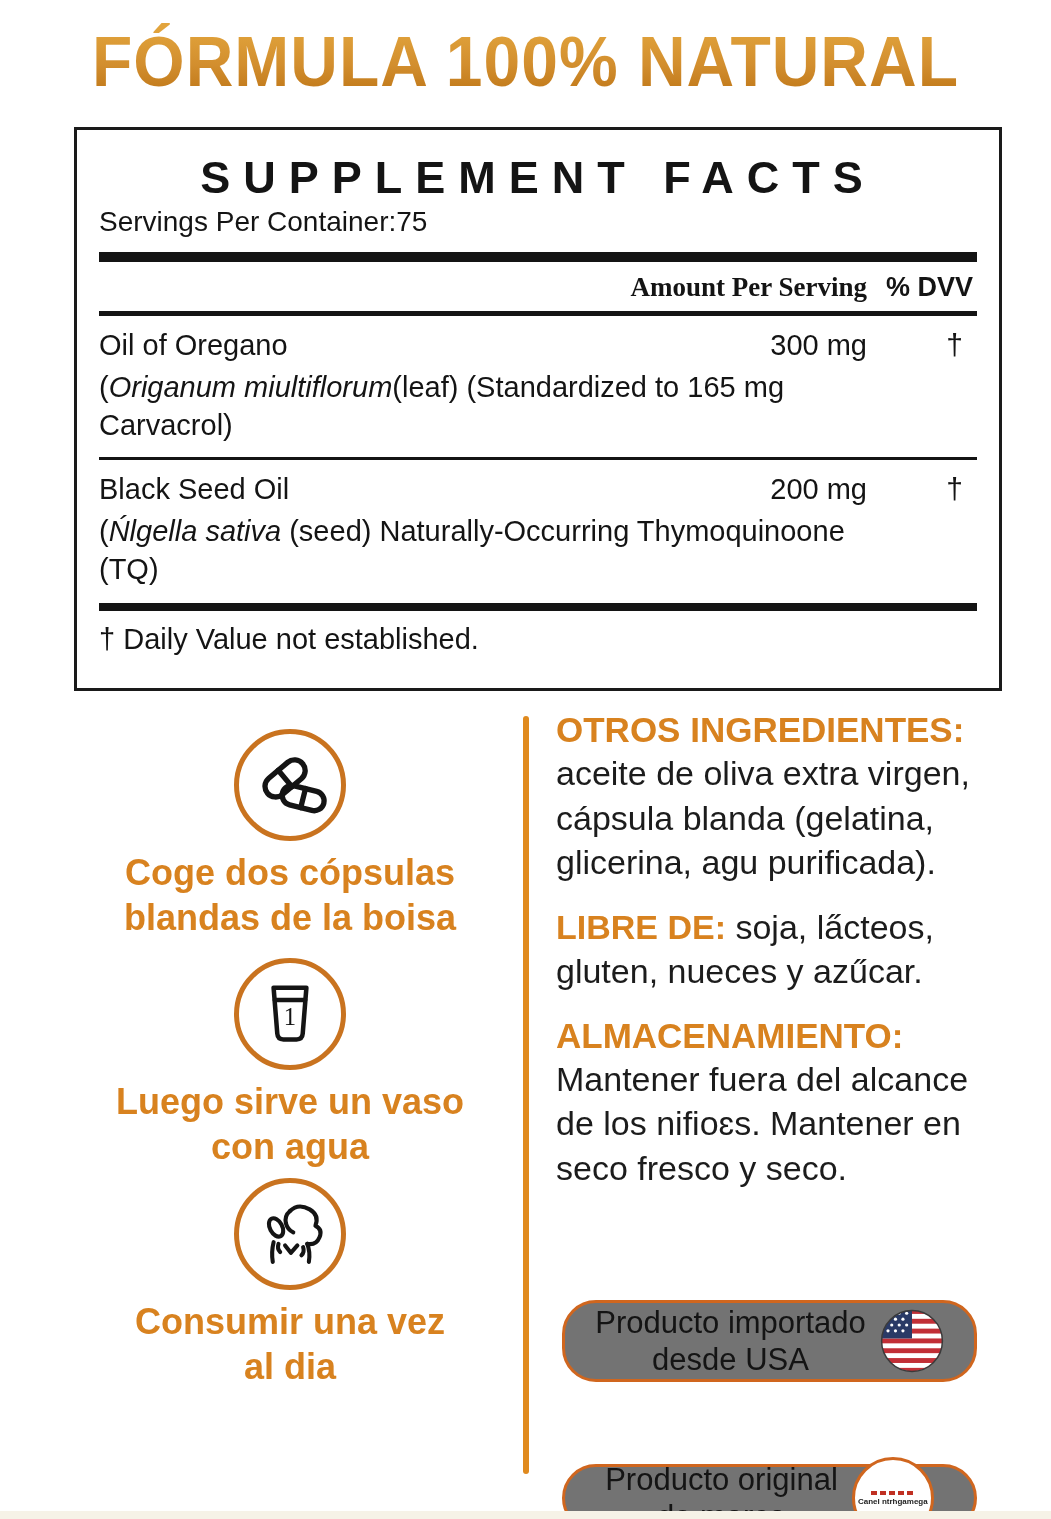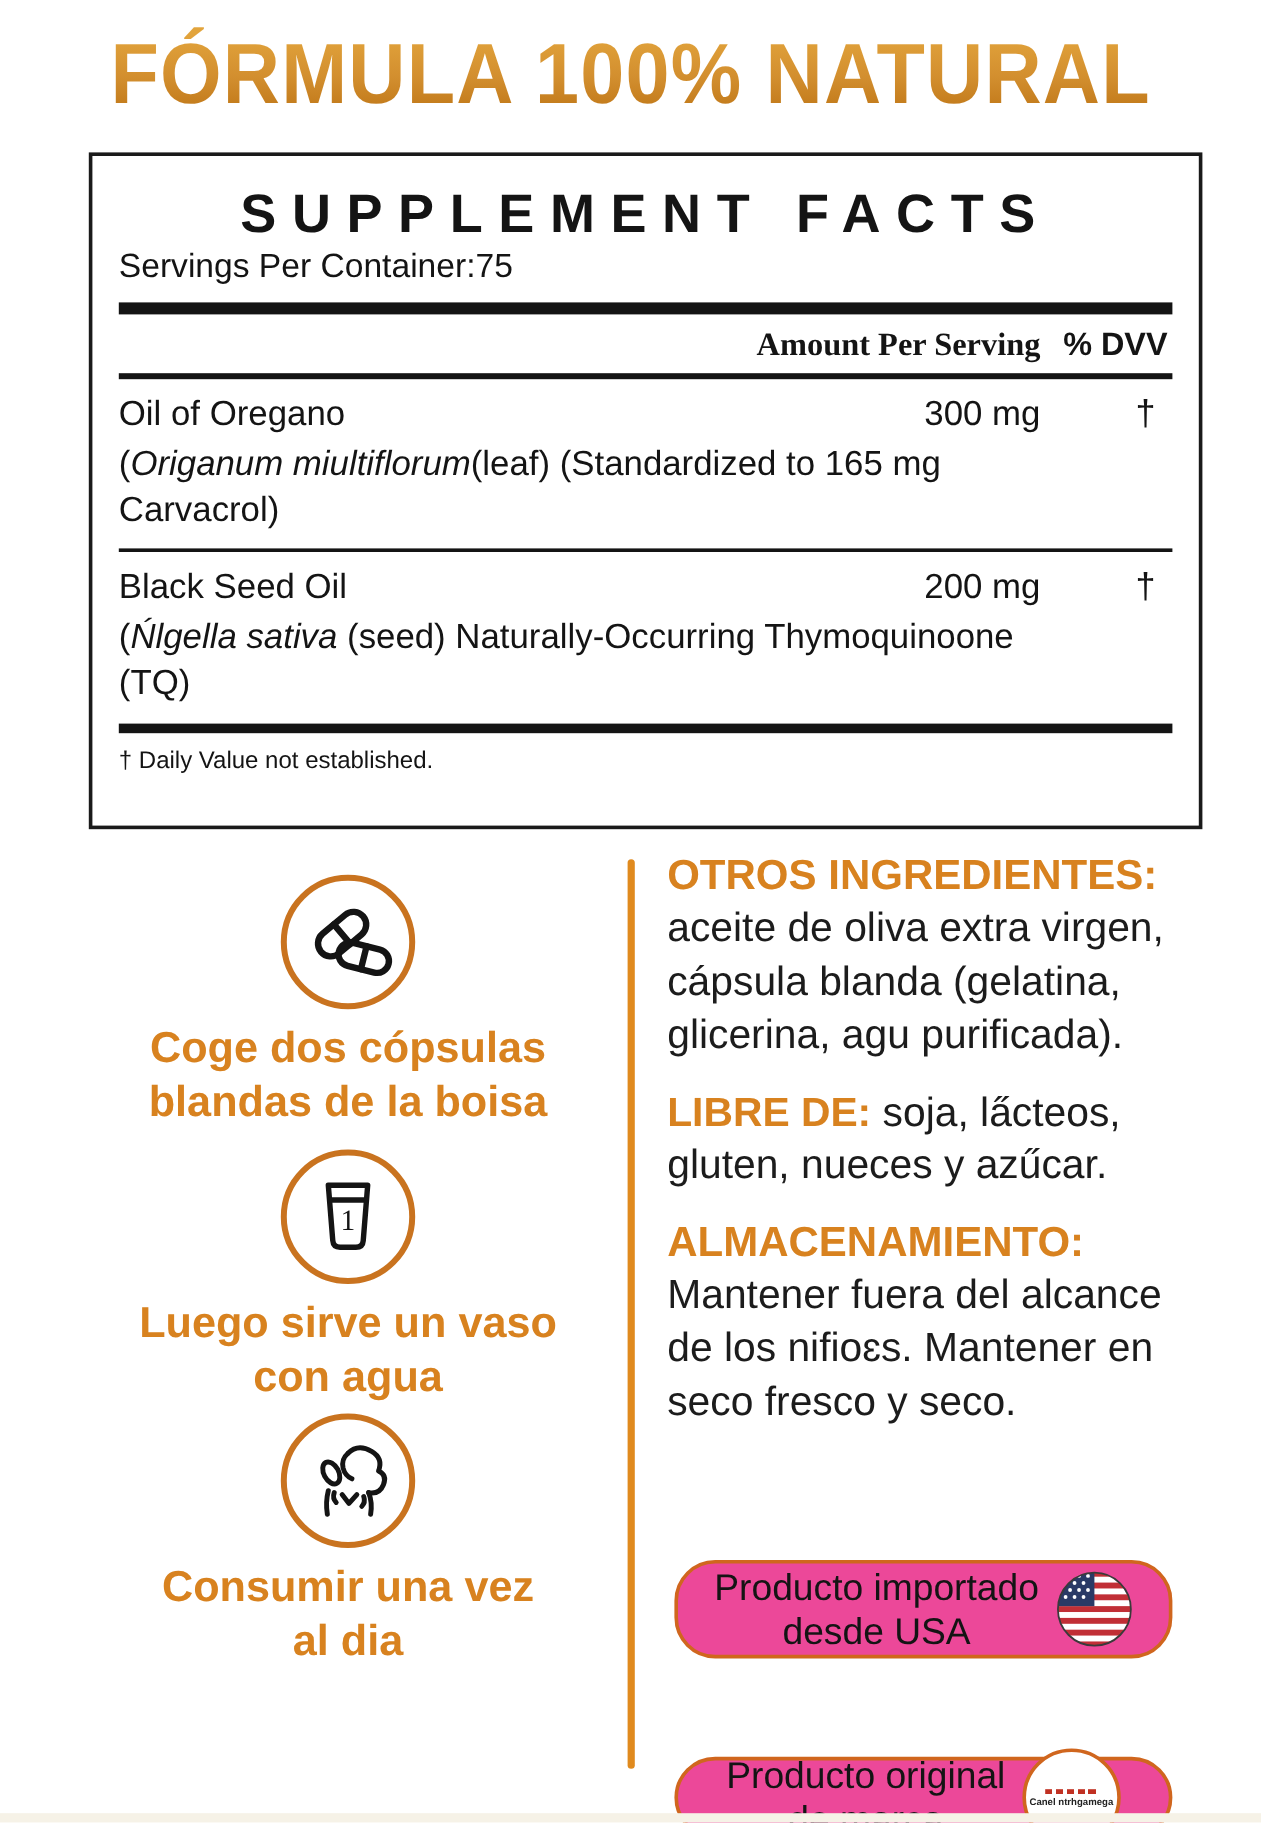--- a/index.html
+++ b/index.html
@@ -32,21 +32,21 @@
   .bar.thick2 { height:8px; margin-top:2px; }
   .cols-row { display:grid; grid-template-columns:1fr auto 110px; align-items:end;
               font-weight:bold; font-size:27px; margin-top:10px; padding-bottom:8px; }
   .col-amt { text-align:right;font-family:Liberation Serif, serif; }
   .col-dv  { text-align:right; padding-right:4px; }
   .frow { padding-top:12px; padding-bottom:13px; }
   .frow-main { display:grid; grid-template-columns:1fr auto 110px; font-size:29px; line-height:34px; }
   .ing-amt { text-align:right; }
   .ing-dv  { text-align:right; padding-right:14px; font-size:30px; }
   .ing-desc { font-size:29px; line-height:38px; margin-top:6px; max-width:780px; }
-  .footnote { font-size:20px; margin-top:12px; }
+  .footnote { font-size:29px; margin-top:12px; }
 
   
   .vdivider { position:absolute; left:523px; top:716px; width:6px; height:758px;
               background:var(--divider); border-radius:3px; }
 
   
   .instr { position:absolute; left:70px; width:440px; text-align:center; }
   .icon-circle { width:112px; height:112px; border:5px solid var(--circle_stroke); border-radius:50%;
                  margin:0 auto; display:flex; align-items:center; justify-content:center; background:#fff; }
   .icon-circle svg { width:82px; height:82px; color:#141414; }
@@ -54,21 +54,21 @@
 
   
   .info { position:absolute; left:556px; top:708px; width:450px; }
   .info h3 { color:var(--accent); font-weight:bold; font-size:35px; line-height:43px; }
   .info p  { font-size:34px; line-height:44.5px; color:#1c1c1c; }
   .info .sect { margin-bottom:20px; }
   .inline-label { color:var(--accent); font-weight:bold;margin-top:16px; }
 
   
   .badge { position:absolute; left:562px; width:415px; border:3px solid var(--badge_border);
-           border-radius:34px; display:flex; align-items:center; justify-content:center; gap:14px; background:#ec4899; }
+           border-radius:34px; display:flex; align-items:center; justify-content:center; gap:14px; background:#737373; }
   .badge-text { text-align:center; font-size:31px; line-height:37px; color:#141414; }
   .flag-wrap svg { display:block; }
   .seal { width:82px; height:82px; border:3px solid var(--badge_border); border-radius:50%;
           display:flex; flex-direction:column; align-items:center; justify-content:center; background:#fff; }
   .seal-dashes { width:44px; height:4px; margin-bottom:2px;
                  background:repeating-linear-gradient(90deg, #c03022 0 6px, transparent 6px 9px); }
   .seal-text { font-size:8px; font-weight:bold; color:#222; white-space:nowrap; }
 
   .bottom-strip { position:absolute; left:0; bottom:0; width:100%; height:8px; background:#f6f2e7; }
 

